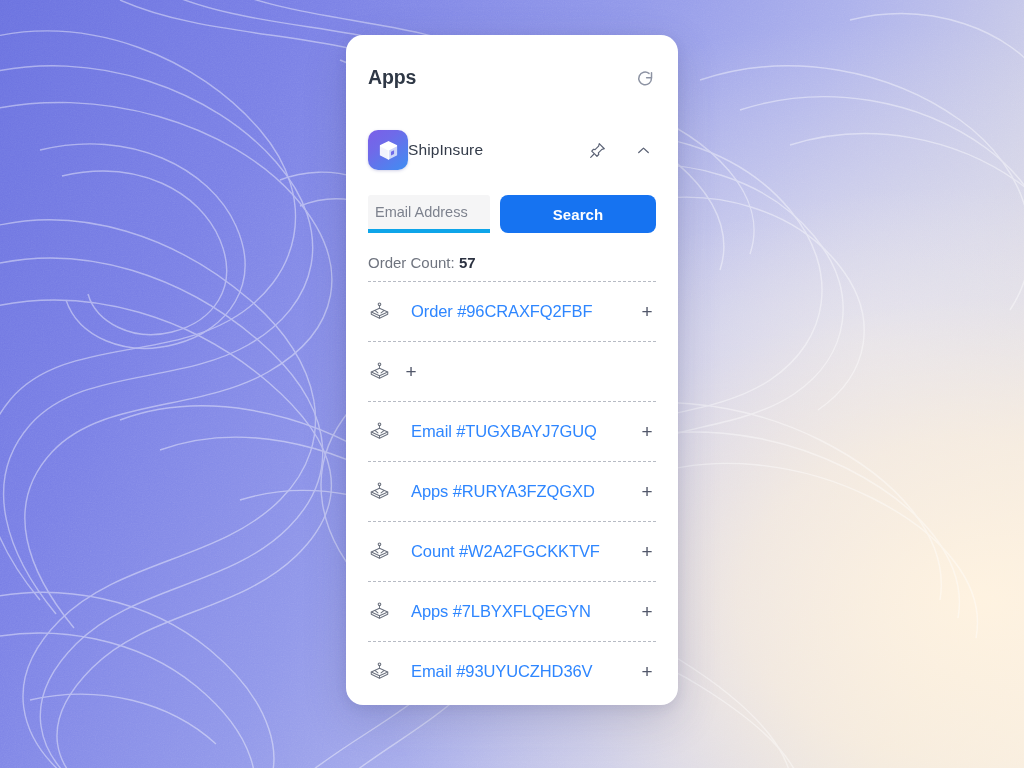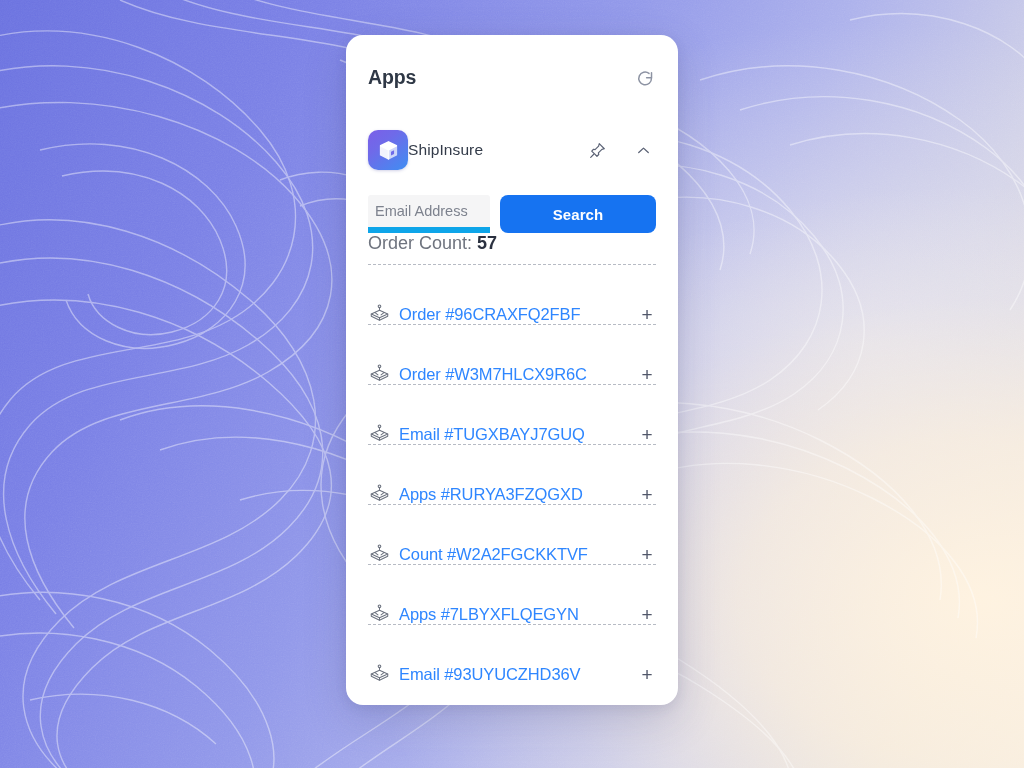--- a/index.html
+++ b/index.html
@@ -124,21 +124,21 @@
     align-items: stretch;
     padding: 0 22px;
     margin-top: 22px;
     height: 38px;
   }
 
   .email-input {
     width: 122px;
     flex: 0 0 122px;
     border: none;
-    border-bottom: 6px solid #0ea5e9;
+    border-bottom: 4px solid #0ea5e9;
     border-radius: 3px 3px 0 0;
     background: #f5f5f6;
     font-family: "Liberation Sans", sans-serif;
     font-size: 14.5px;
     color: #3c4250;
     padding: 0 7px;
     outline: none;
   }
 
   .email-input::placeholder { color: #7d828e; }
@@ -153,41 +153,43 @@
     font-family: "Liberation Sans", sans-serif;
     font-size: 15px;
     font-weight: bold;
     letter-spacing: 0.1px;
     cursor: pointer;
   }
 
   
   .order-count {
     padding: 0 22px;
-    font-size: 18px;
+    margin-top: 21px;
+    font-size: 15px;
     color: #6f747f;
   }
 
   .order-count b {
     color: #2b3140;
     font-weight: bold;
   }
 
   
   .orders {
     padding: 0 22px;
     margin-top: 10px;
   }
 
   .order-row {
     display: flex;
-    align-items: flex-end;
+    align-items: center;
     height: 60px;
     border-top: 1px dashed #b7bbc4;
     cursor: pointer;
+    gap: 12px;
   }
 
   .order-icon {
     width: 22px;
     height: 22px;
     flex: 0 0 22px;
     color: #6c727f;
     display: flex;
     align-items: center;
     justify-content: center;
@@ -333,21 +335,20 @@
     <div class="order-icon">
       <svg width="21" height="21" viewBox="0 0 24 24" fill="none" stroke="currentColor" stroke-width="1.2" stroke-linecap="round" stroke-linejoin="round">
         <circle cx="12" cy="3.7" r="1.5"></circle>
         <path d="M12 5.2 L12 7.4"></path>
         <path d="M2.6 12.6 L12 8.4 L21.4 12.6 L12 16.8 Z"></path>
         <path d="M2.6 12.6 L2.6 15.2 L12 19.6 L12 16.8"></path>
         <path d="M21.4 12.6 L21.4 15.2 L12 19.6"></path>
         <path d="M6.6 10.8 L10.2 13.6 M17.4 10.8 L13.8 13.6"></path>
       </svg>
     </div>
-    <div class="order-label">Order #W3M7HLCX9R6C</div>
     <div class="order-expand">+</div>
   </div>
 
   <div class="order-row">
     <div class="order-icon">
       <svg width="21" height="21" viewBox="0 0 24 24" fill="none" stroke="currentColor" stroke-width="1.2" stroke-linecap="round" stroke-linejoin="round">
         <circle cx="12" cy="3.7" r="1.5"></circle>
         <path d="M12 5.2 L12 7.4"></path>
         <path d="M2.6 12.6 L12 8.4 L21.4 12.6 L12 16.8 Z"></path>
         <path d="M2.6 12.6 L2.6 15.2 L12 19.6 L12 16.8"></path>

